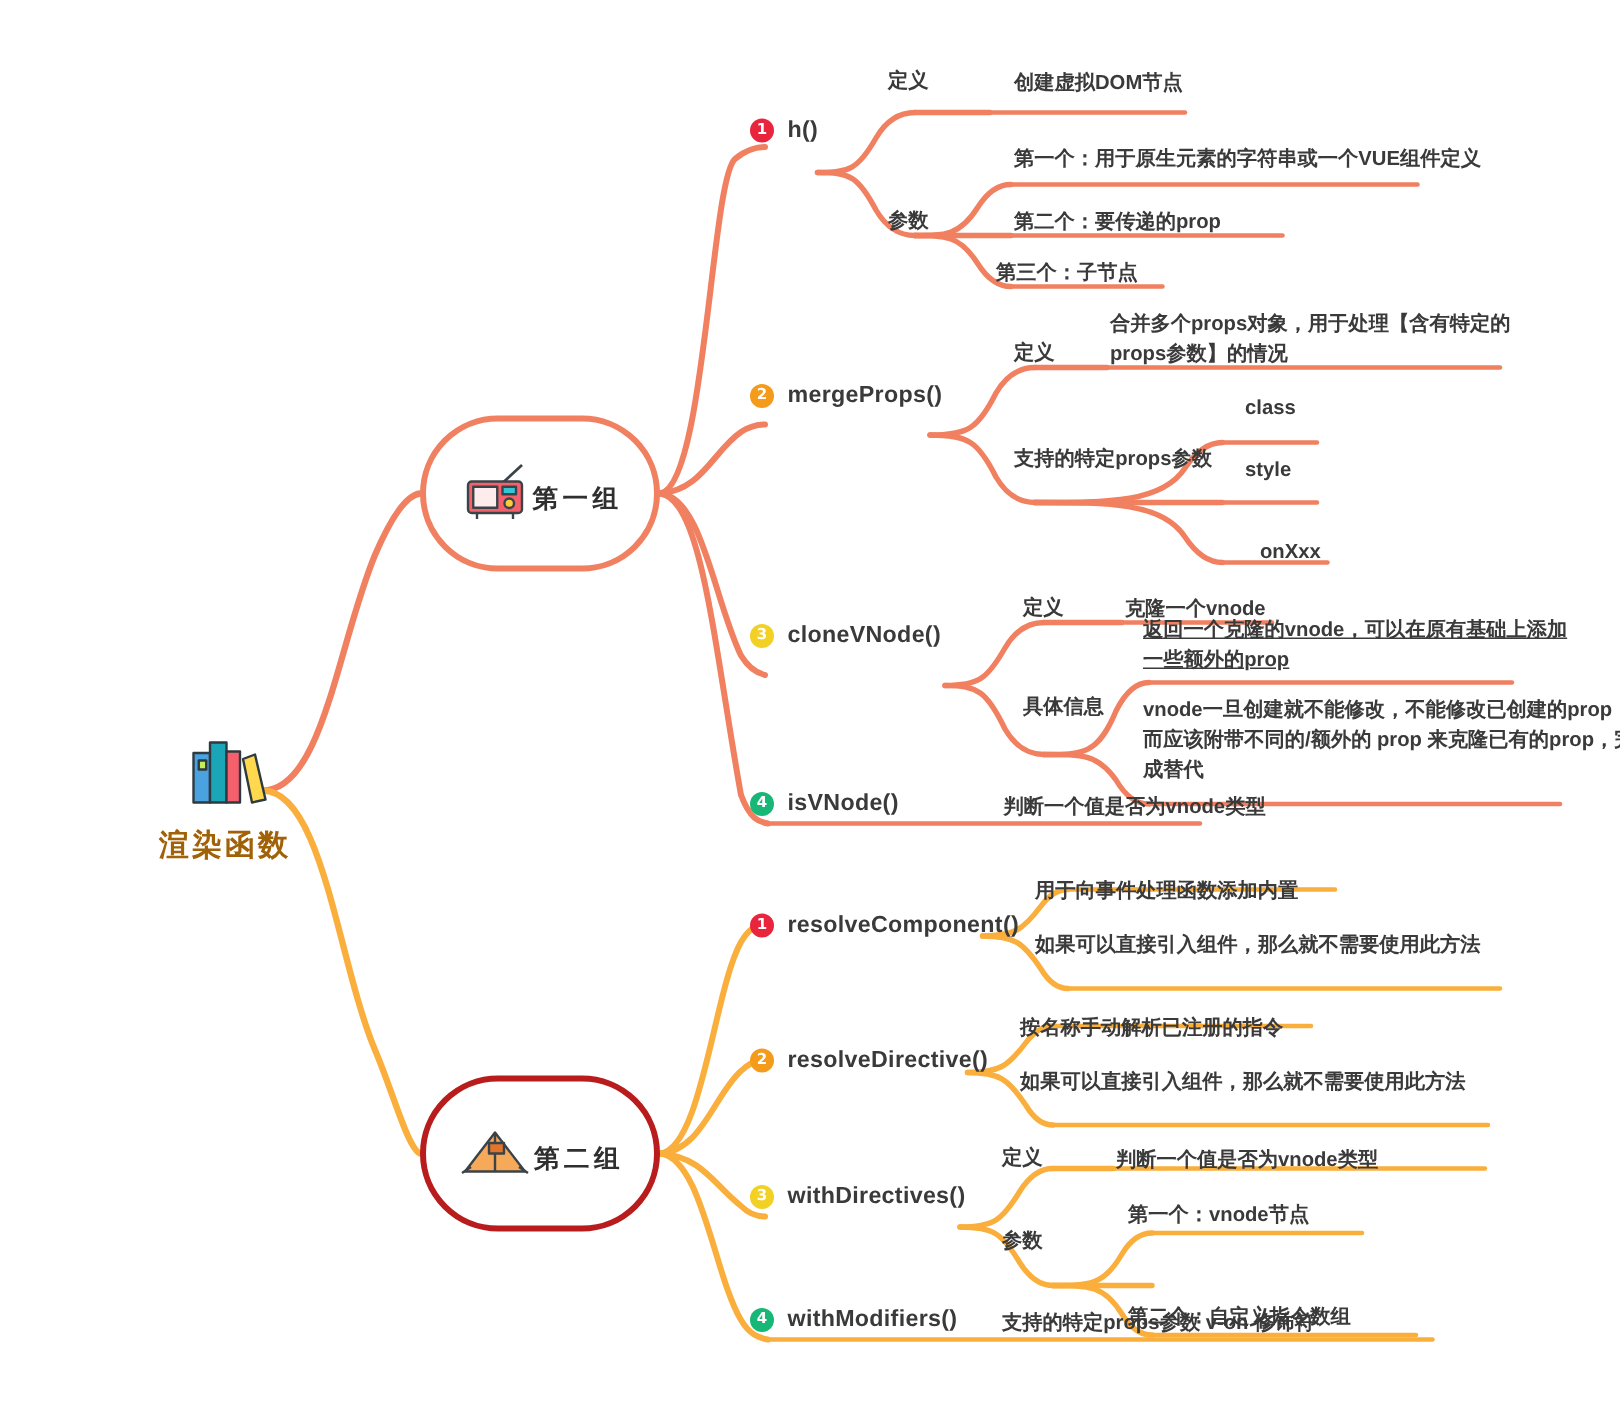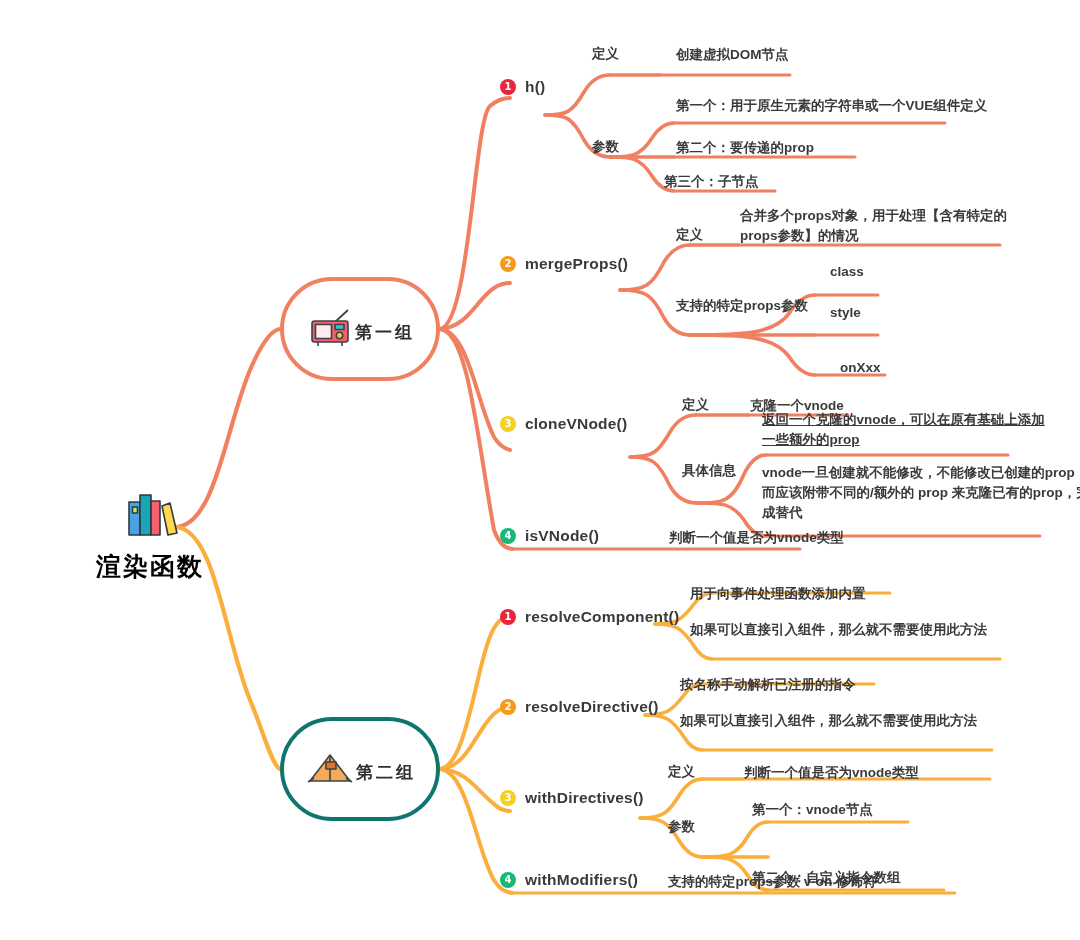--- a/index.html
+++ b/index.html
@@ -7,21 +7,21 @@
     width:1080px;height:940px;position:relative;overflow:hidden;
     font-family:"Liberation Sans","DejaVu Sans",sans-serif;
     color:#3c3c3c;
   }
   #mapsvg{position:absolute;left:0;top:0;width:1080px;height:940px;}
   .node{position:absolute;box-sizing:border-box;}
 
   
   #root-node{left:60px;top:488px;width:180px;text-align:center;}
   #root-node .books{display:block;margin:0 auto 10px auto;}
-  #root-label{font-size:25px;font-weight:bold;letter-spacing:2px;color:#000000;}
+  #root-label{font-size:20px;font-weight:bold;letter-spacing:2px;color:#a16207;}
 
   
   .group{
     width:160px;height:104px;border-radius:52px;
     display:flex;flex-direction:row;align-items:center;justify-content:center;
     background:#fff;
   }
   .group .glabel{font-size:17px;font-weight:bold;letter-spacing:3px;color:#2f2f2f;margin-top:7px;}
   #group-1{left:280px;top:277px;}
   #group-2{left:280px;top:717px;}
@@ -182,21 +182,21 @@
       <rect x="7" y="13" width="36" height="21" rx="2.5" fill="#f4606c"></rect>
       <rect x="10.5" y="16.5" width="16" height="14" fill="#fdeceb"></rect>
       <rect x="30" y="16.5" width="9" height="5" fill="#35c6d4"></rect>
       <circle cx="34.5" cy="27.5" r="3.2" fill="#ffc93c"></circle>
       <path d="M13,34 L13,38 M37,34 L37,38"></path>
     </g>
   </svg>
   <div class="glabel">第一组</div>
 </div>
 
-<div class="node group" id="group-2" style="border:4px solid #0f766e;">
+<div class="node group" id="group-2" style="border:4px solid #b91c1c;">
   <svg width="52" height="40" viewBox="0 0 52 40">
     <g stroke="#3b4348" stroke-width="1.6" stroke-linejoin="round">
       <path d="M26,6 L46,32 L6,32 Z" fill="#f5a959"></path>
       <path d="M26,6 L26,32" fill="none"></path>
       <path d="M22,13 L32,13 L32,20 L22,20 Z" fill="#e0752c"></path>
       <path d="M4,33 L10,29 M48,33 L42,29" fill="none"></path>
     </g>
   </svg>
   <div class="glabel">第二组</div>
 </div>

